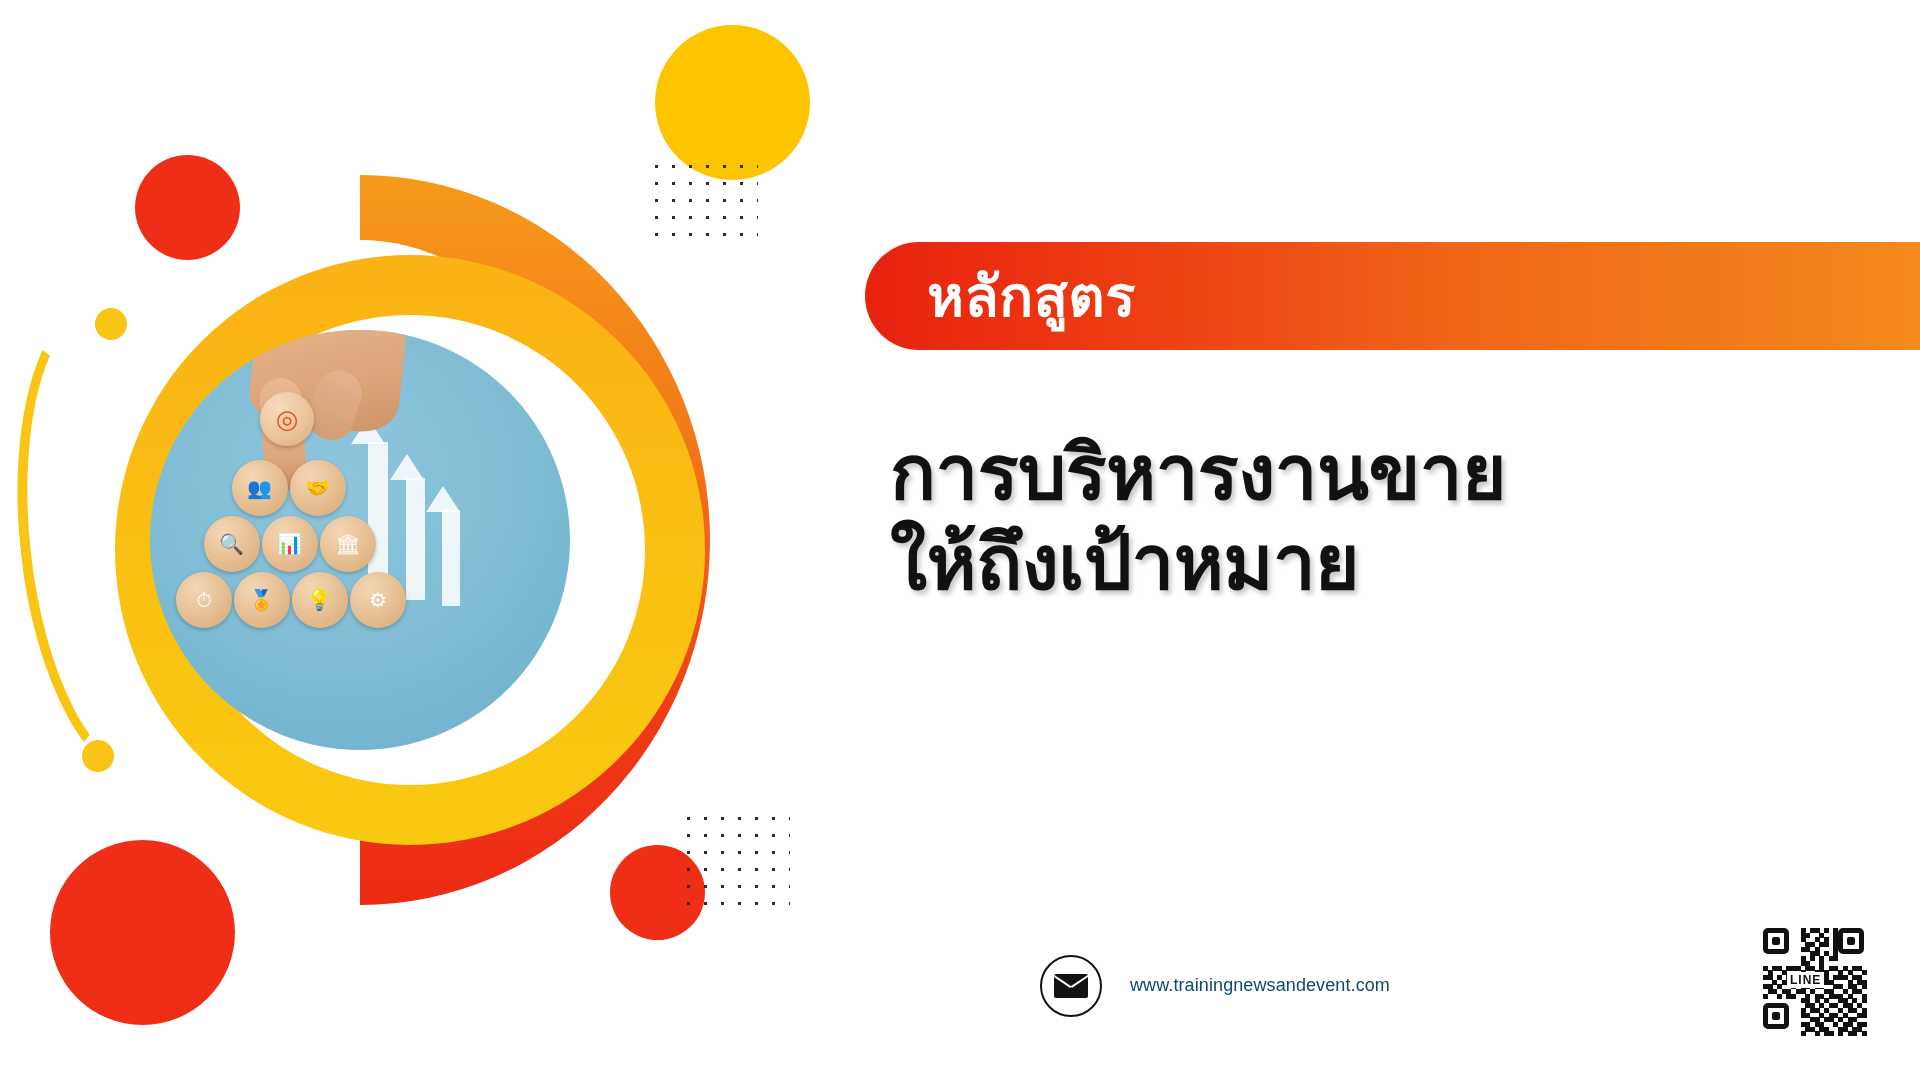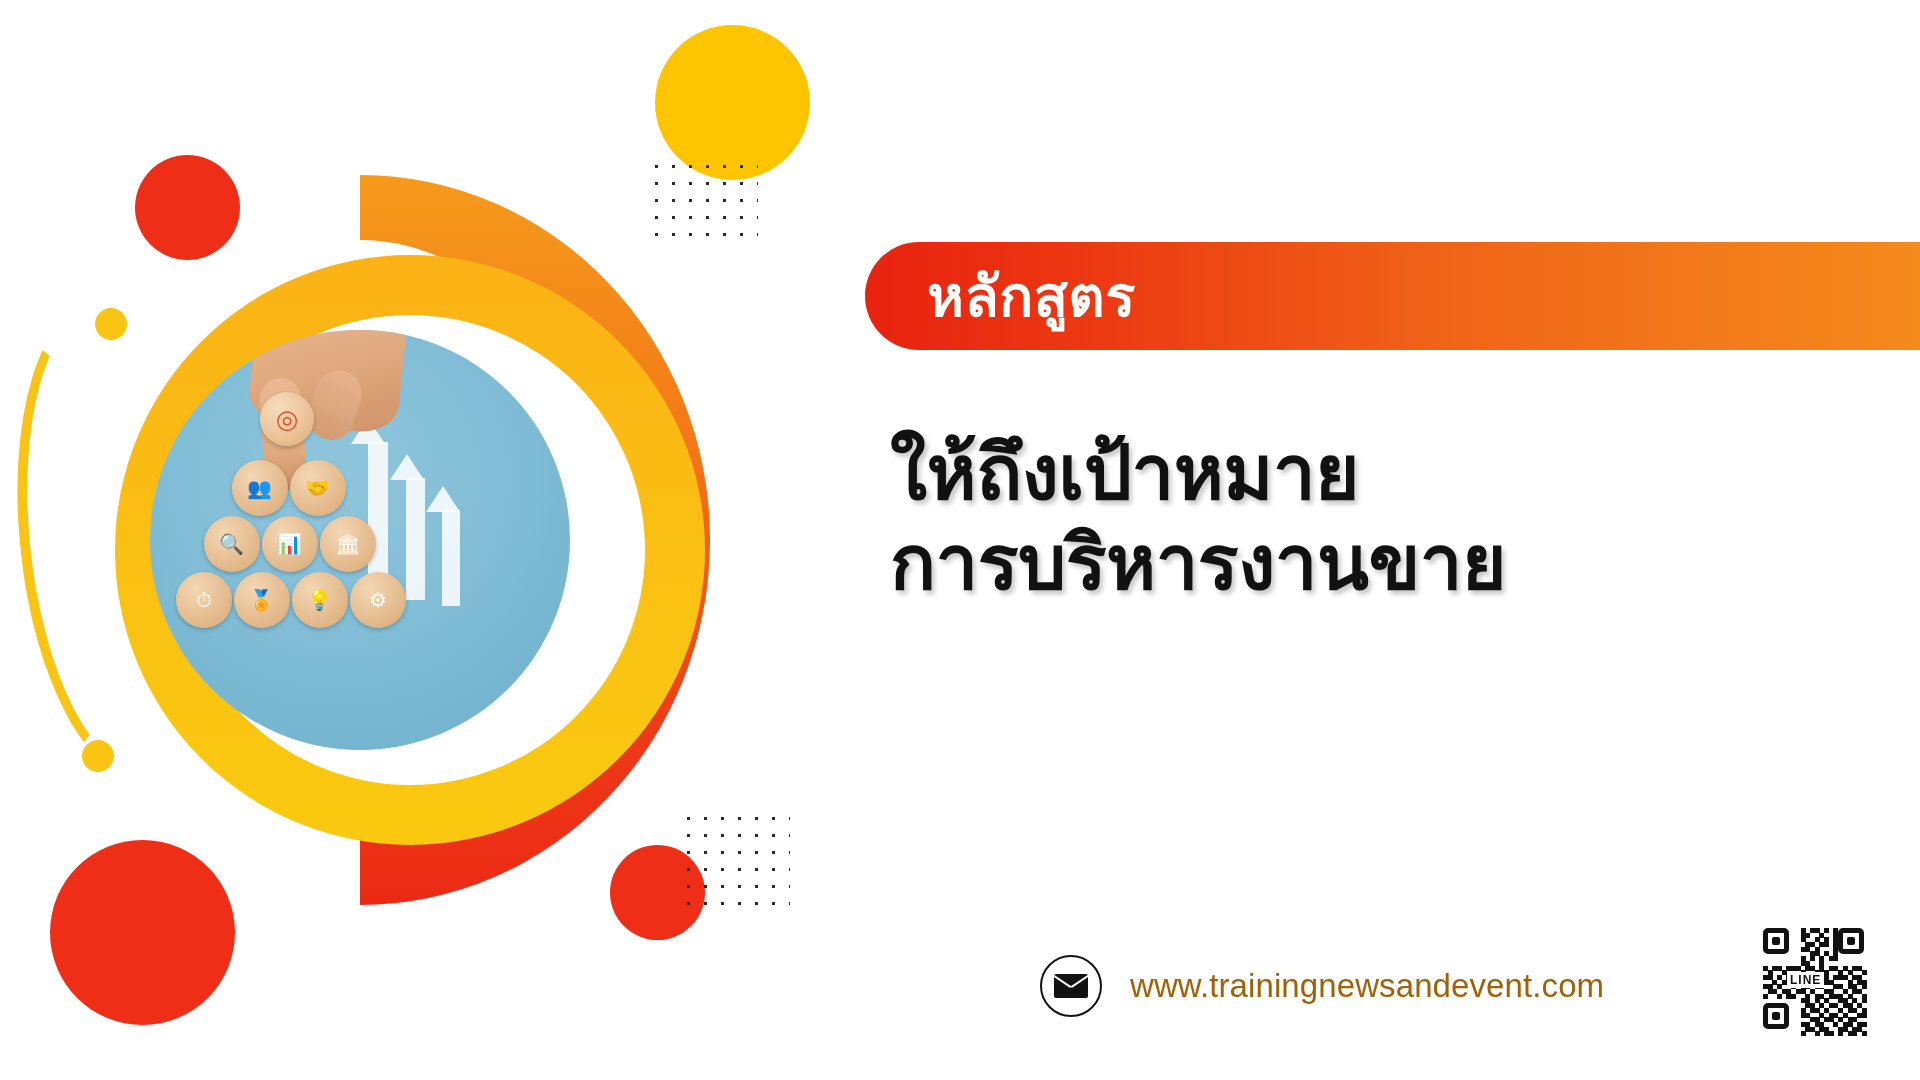--- a/index.html
+++ b/index.html
@@ -137,21 +137,21 @@
   .env {
     position:relative; width:34px; height:24px; background:#121212; border-radius:2px; overflow:hidden;
   }
   .env:before, .env:after {
     content:""; position:absolute; top:0; width:22px; height:22px; background:transparent;
     border-top:2px solid #ffffff;
   }
   .env:before { left:-1px; transform:rotate(34deg); transform-origin:left top; }
   .env:after  { right:-1px; transform:rotate(-34deg); transform-origin:right top; }
 
-  .contact { margin-left:28px; color:#a16207; font-size:33px; line-height:1.55; letter-spacing:.1px; }
+  .contact { margin-left:28px; color:#0c4a6e; font-size:18px; line-height:1.55; letter-spacing:.1px; }
   .contact span { display:block; white-space:nowrap; }
 
   
   .qr-wrap { position:absolute; left:1763px; top:928px; width:108px; height:112px; }
   .qr-canvas { position:relative; width:108px; height:108px; }
   .qr-cell { position:absolute; background:#111; }
   .qr-finder { position:absolute; width:26px; height:26px; border:5px solid #111; border-radius:5px; background:#fff; }
   .qr-finder:after { content:""; position:absolute; left:4px; top:4px; width:8px; height:8px; background:#111; border-radius:2px; }
   .qr-label {
     position:absolute; left:24px; top:44px; font-size:12px; font-weight:bold;
@@ -229,22 +229,22 @@
   </div>
 
   <div class="dots dots-top"></div>
   <div class="dots dots-bottom"></div>
 
   <div class="badge">
     <div class="badge-label">หลักสูตร</div>
   </div>
 
   <div class="title">
+    <span class="title-line">การบริหารงานขาย</span>
     <span class="title-line">ให้ถึงเป้าหมาย</span>
-    <span class="title-line">การบริหารงานขาย</span>
   </div>
 
   <div class="footer">
     <div class="mail-badge">
       <div class="env"></div>
     </div>
     <div class="contact">
       <span>www.trainingnewsandevent.com</span>
     </div>
   </div>

